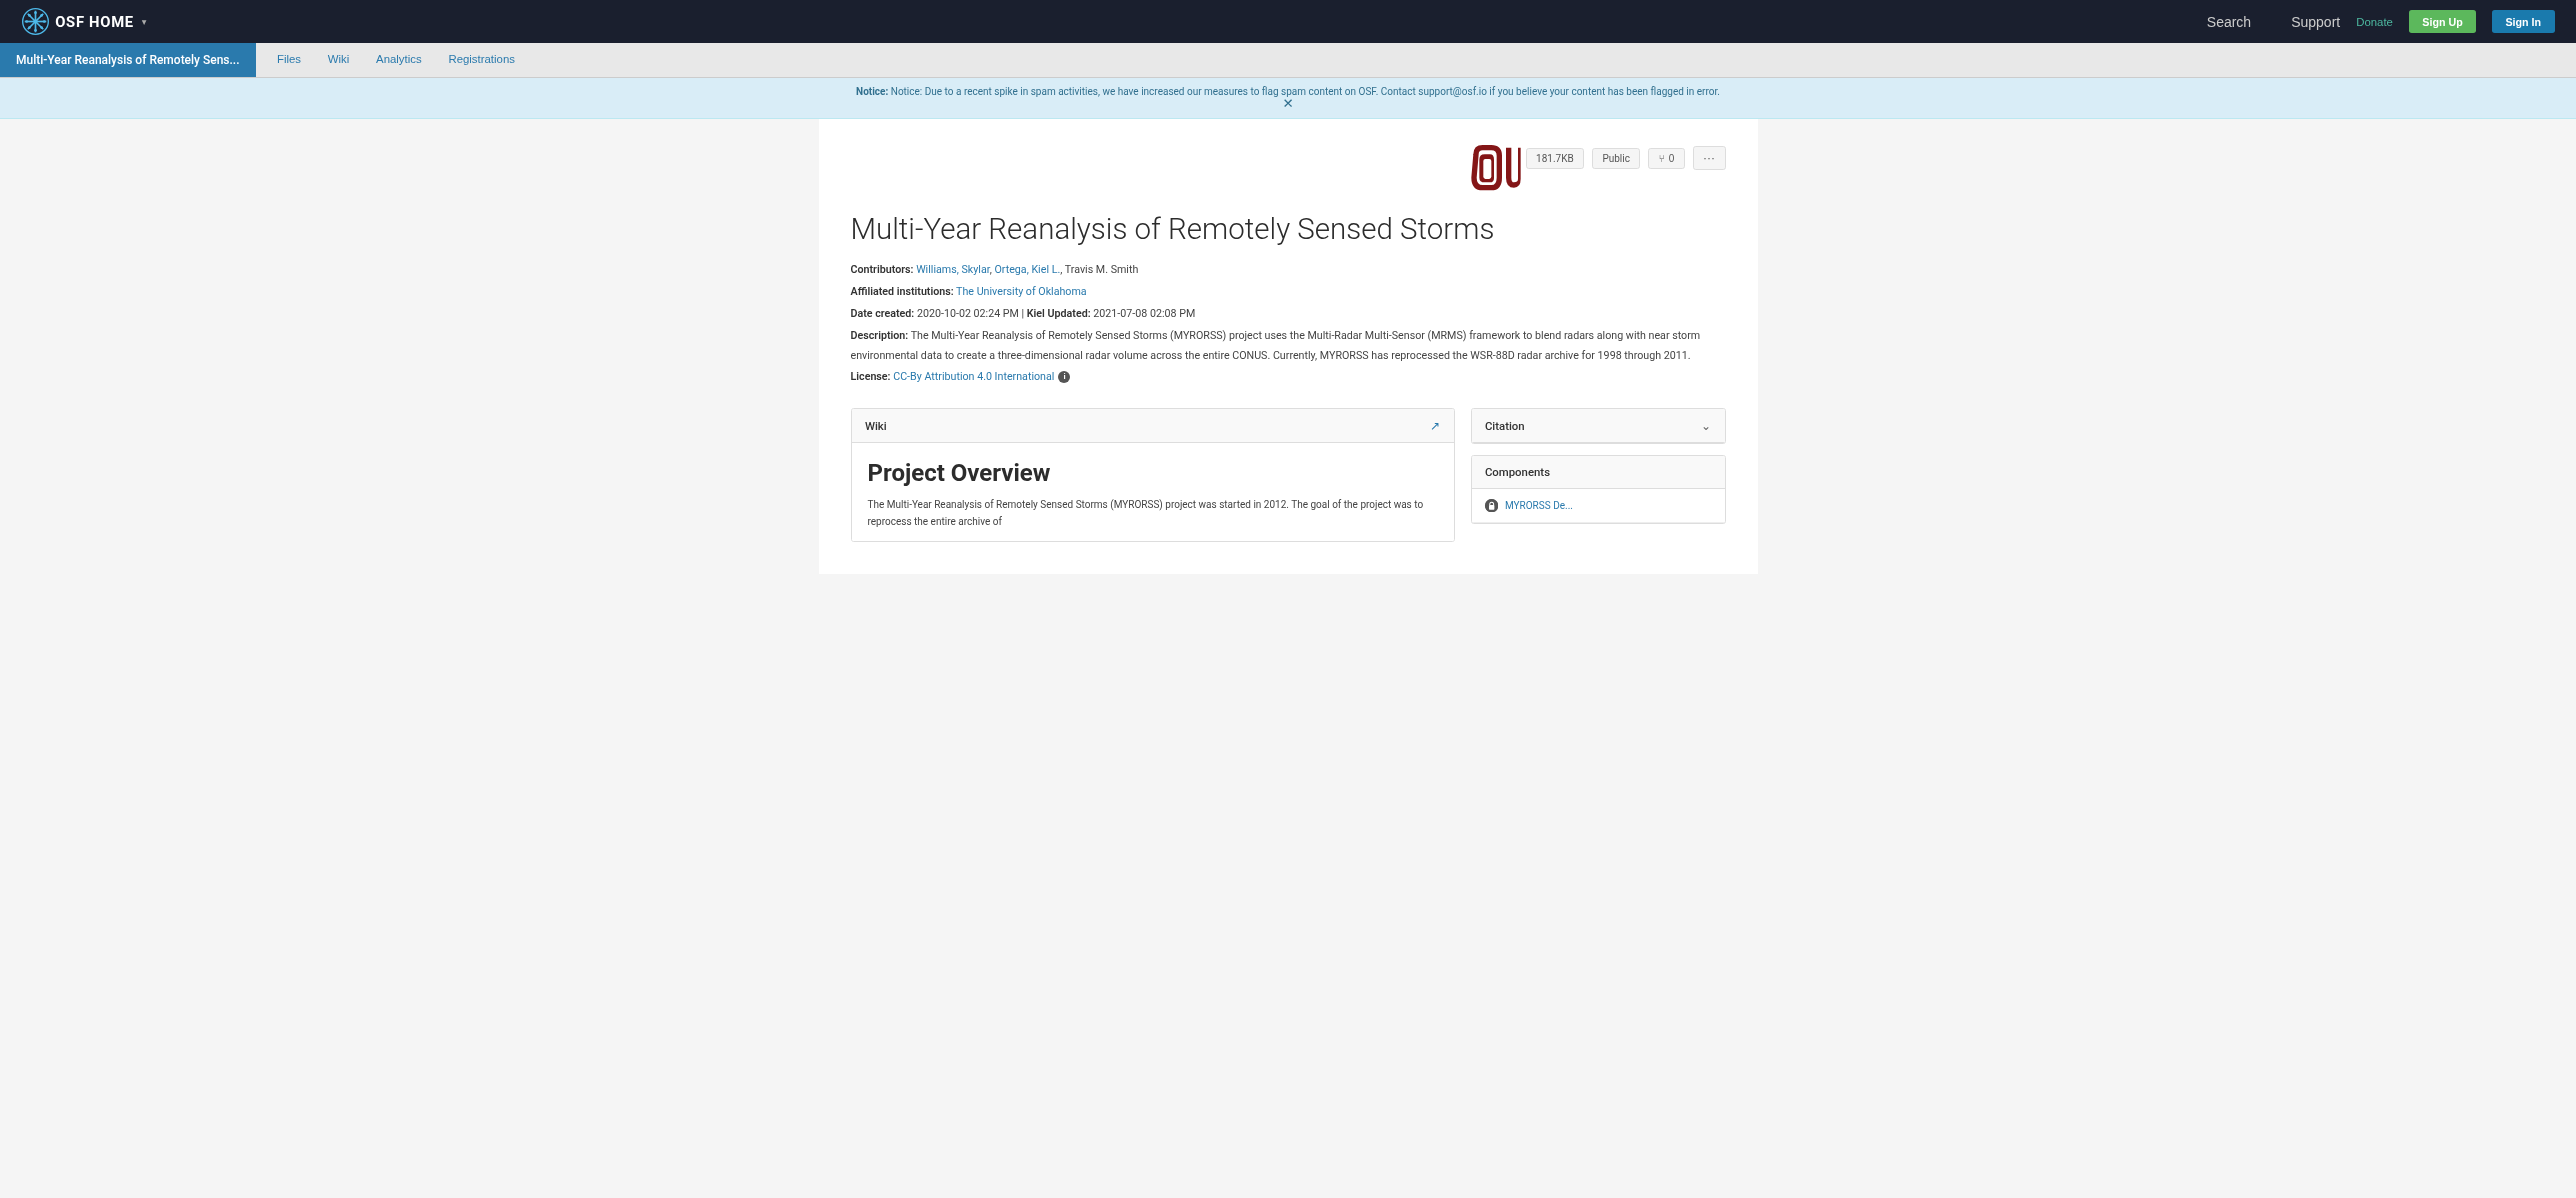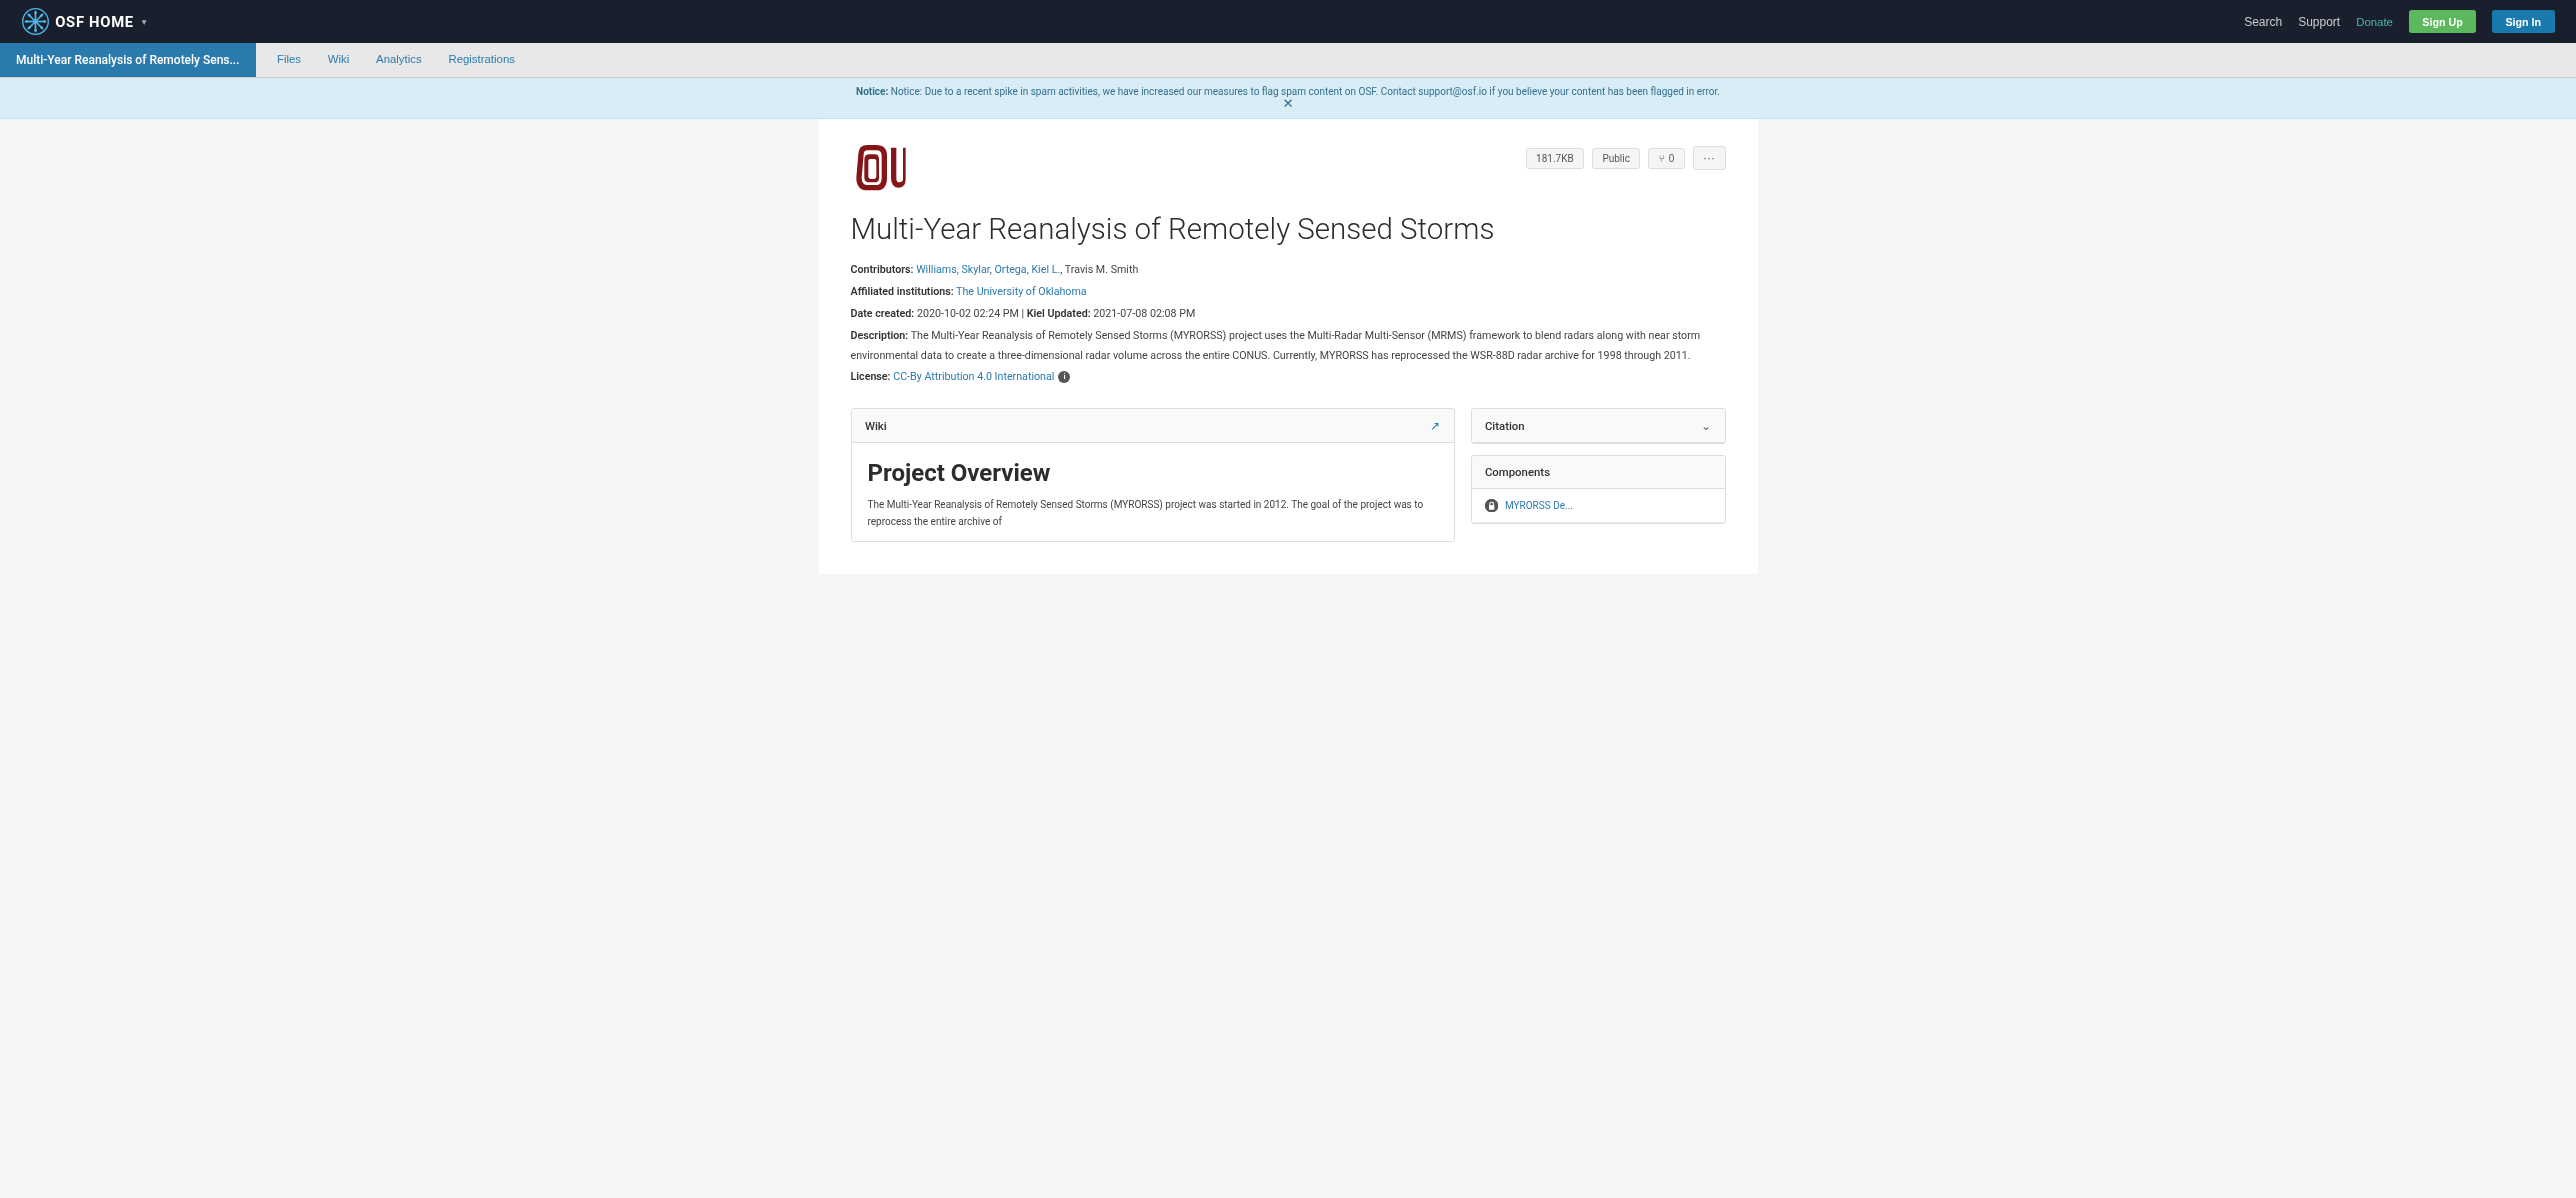--- a/index.html
+++ b/index.html
@@ -39,24 +39,25 @@
       margin-left: 1.3px;
     }
     .navbar-right {
       display: flex;
       align-items: center;
       gap: 16px;
     }
     .nav-link {
       color: #ccc;
       text-decoration: none;
-      font-size: 12px;
+      font-size: 14px;
       background: none;
       border: none;
       cursor: pointer;
+      margin-left: 24px;
     }
     .nav-link-donate {
       color: #4db8a0;
       font-size: 11.4px;
       text-decoration: none;
       background: none;
       border: none;
       cursor: pointer;
     }
     .btn-signup {
@@ -150,21 +151,21 @@
       background: #fff;
       max-width: 939px;
       margin: 0 auto;
       padding: 21.5px 32px 32px 32px;
     }
 
     
     .project-header {
       display: flex;
       align-items: flex-start;
-      justify-content: space-between;
+      justify-content: flex-end;
       margin-bottom: 10.7px;
     }
 
     
     .ou-logo-container {
       width: 60px;
       height: 60px;
     }
 
     .project-meta-actions {

